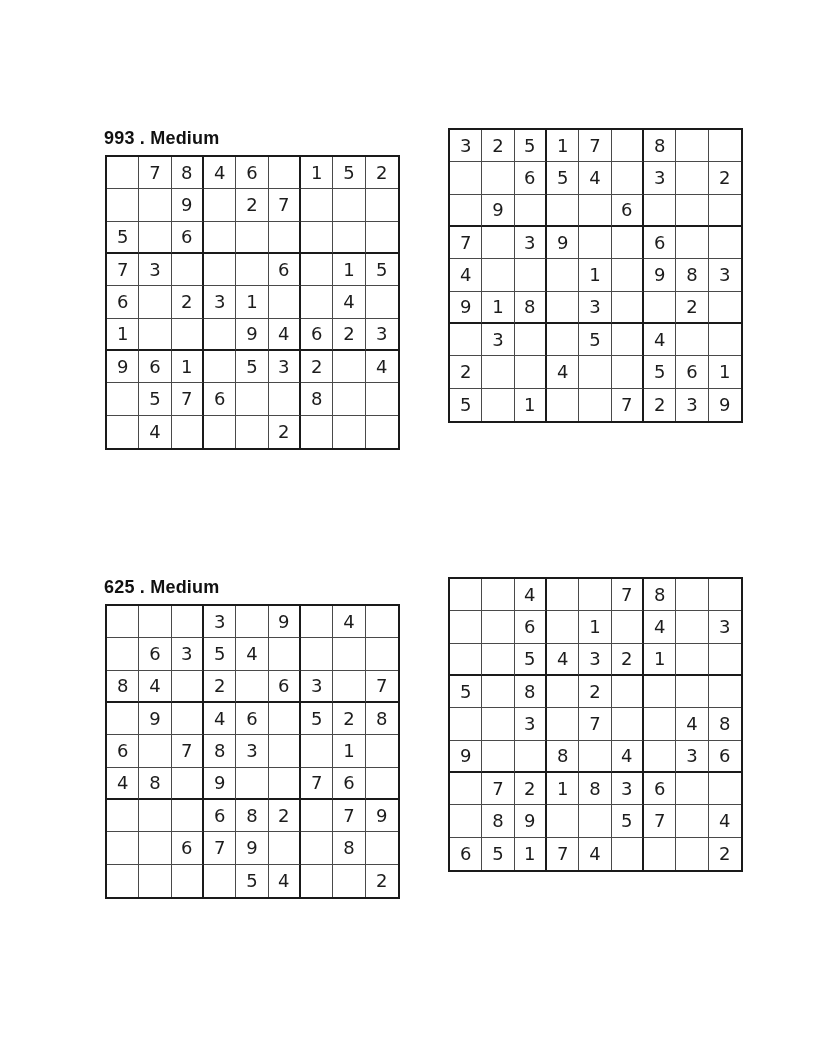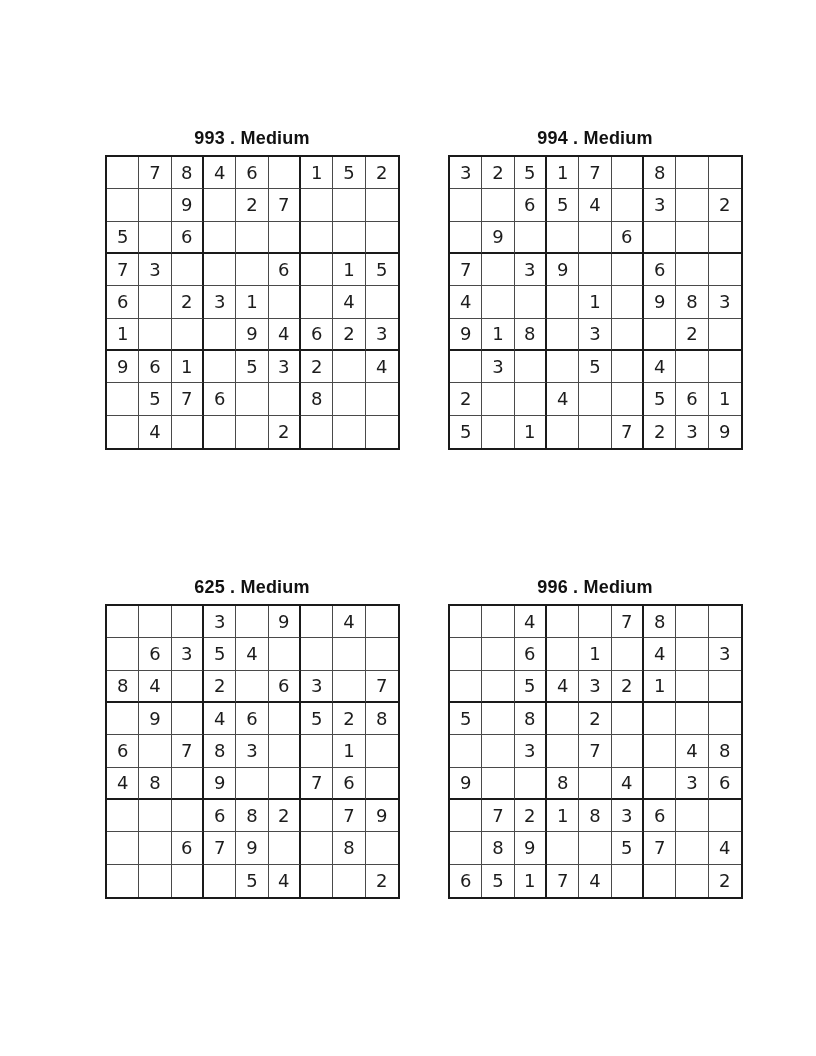--- a/index.html
+++ b/index.html
@@ -3,21 +3,21 @@
 <meta charset="utf-8">
 <style>
   * { margin:0; padding:0; }
   html, body { width:816px; height:1056px; }
   body {
     background:#ffffff;
     position:relative;
     overflow:hidden;
     font-family:"Liberation Sans", sans-serif;
   }
-  .page { position:absolute; left:0; top:0; width:816px; height:1056px; background:#ffffff;text-align:center; }
+  .page { position:absolute; left:0; top:0; width:816px; height:1056px; background:#ffffff; }
   .puzzle { position:absolute; width:295px; }
   .puzzle-title {
     font-family:"Liberation Sans", sans-serif;
     font-weight:700;
     font-size:18px;
     line-height:20px;
     color:#111111;
     letter-spacing:0.2px;
     margin:0 0 7px -1px;
     white-space:pre;
@@ -138,21 +138,20 @@
         <div class="cell"></div>
         <div class="cell"></div>
         <div class="cell br">2</div>
         <div class="cell"></div>
         <div class="cell"></div>
         <div class="cell"></div>
       </div>
   </div>
 
   <div class="puzzle pos-1">
-    <div class="puzzle-title">994 . Medium</div>
     <div class="sudoku-grid">
         <div class="cell">3</div>
         <div class="cell">2</div>
         <div class="cell br">5</div>
         <div class="cell">1</div>
         <div class="cell">7</div>
         <div class="cell br"></div>
         <div class="cell">8</div>
         <div class="cell"></div>
         <div class="cell"></div>
@@ -312,21 +311,20 @@
         <div class="cell"></div>
         <div class="cell">5</div>
         <div class="cell br">4</div>
         <div class="cell"></div>
         <div class="cell"></div>
         <div class="cell">2</div>
       </div>
   </div>
 
   <div class="puzzle pos-3">
-    <div class="puzzle-title">996 . Medium</div>
     <div class="sudoku-grid">
         <div class="cell"></div>
         <div class="cell"></div>
         <div class="cell br">4</div>
         <div class="cell"></div>
         <div class="cell"></div>
         <div class="cell br">7</div>
         <div class="cell">8</div>
         <div class="cell"></div>
         <div class="cell"></div>

